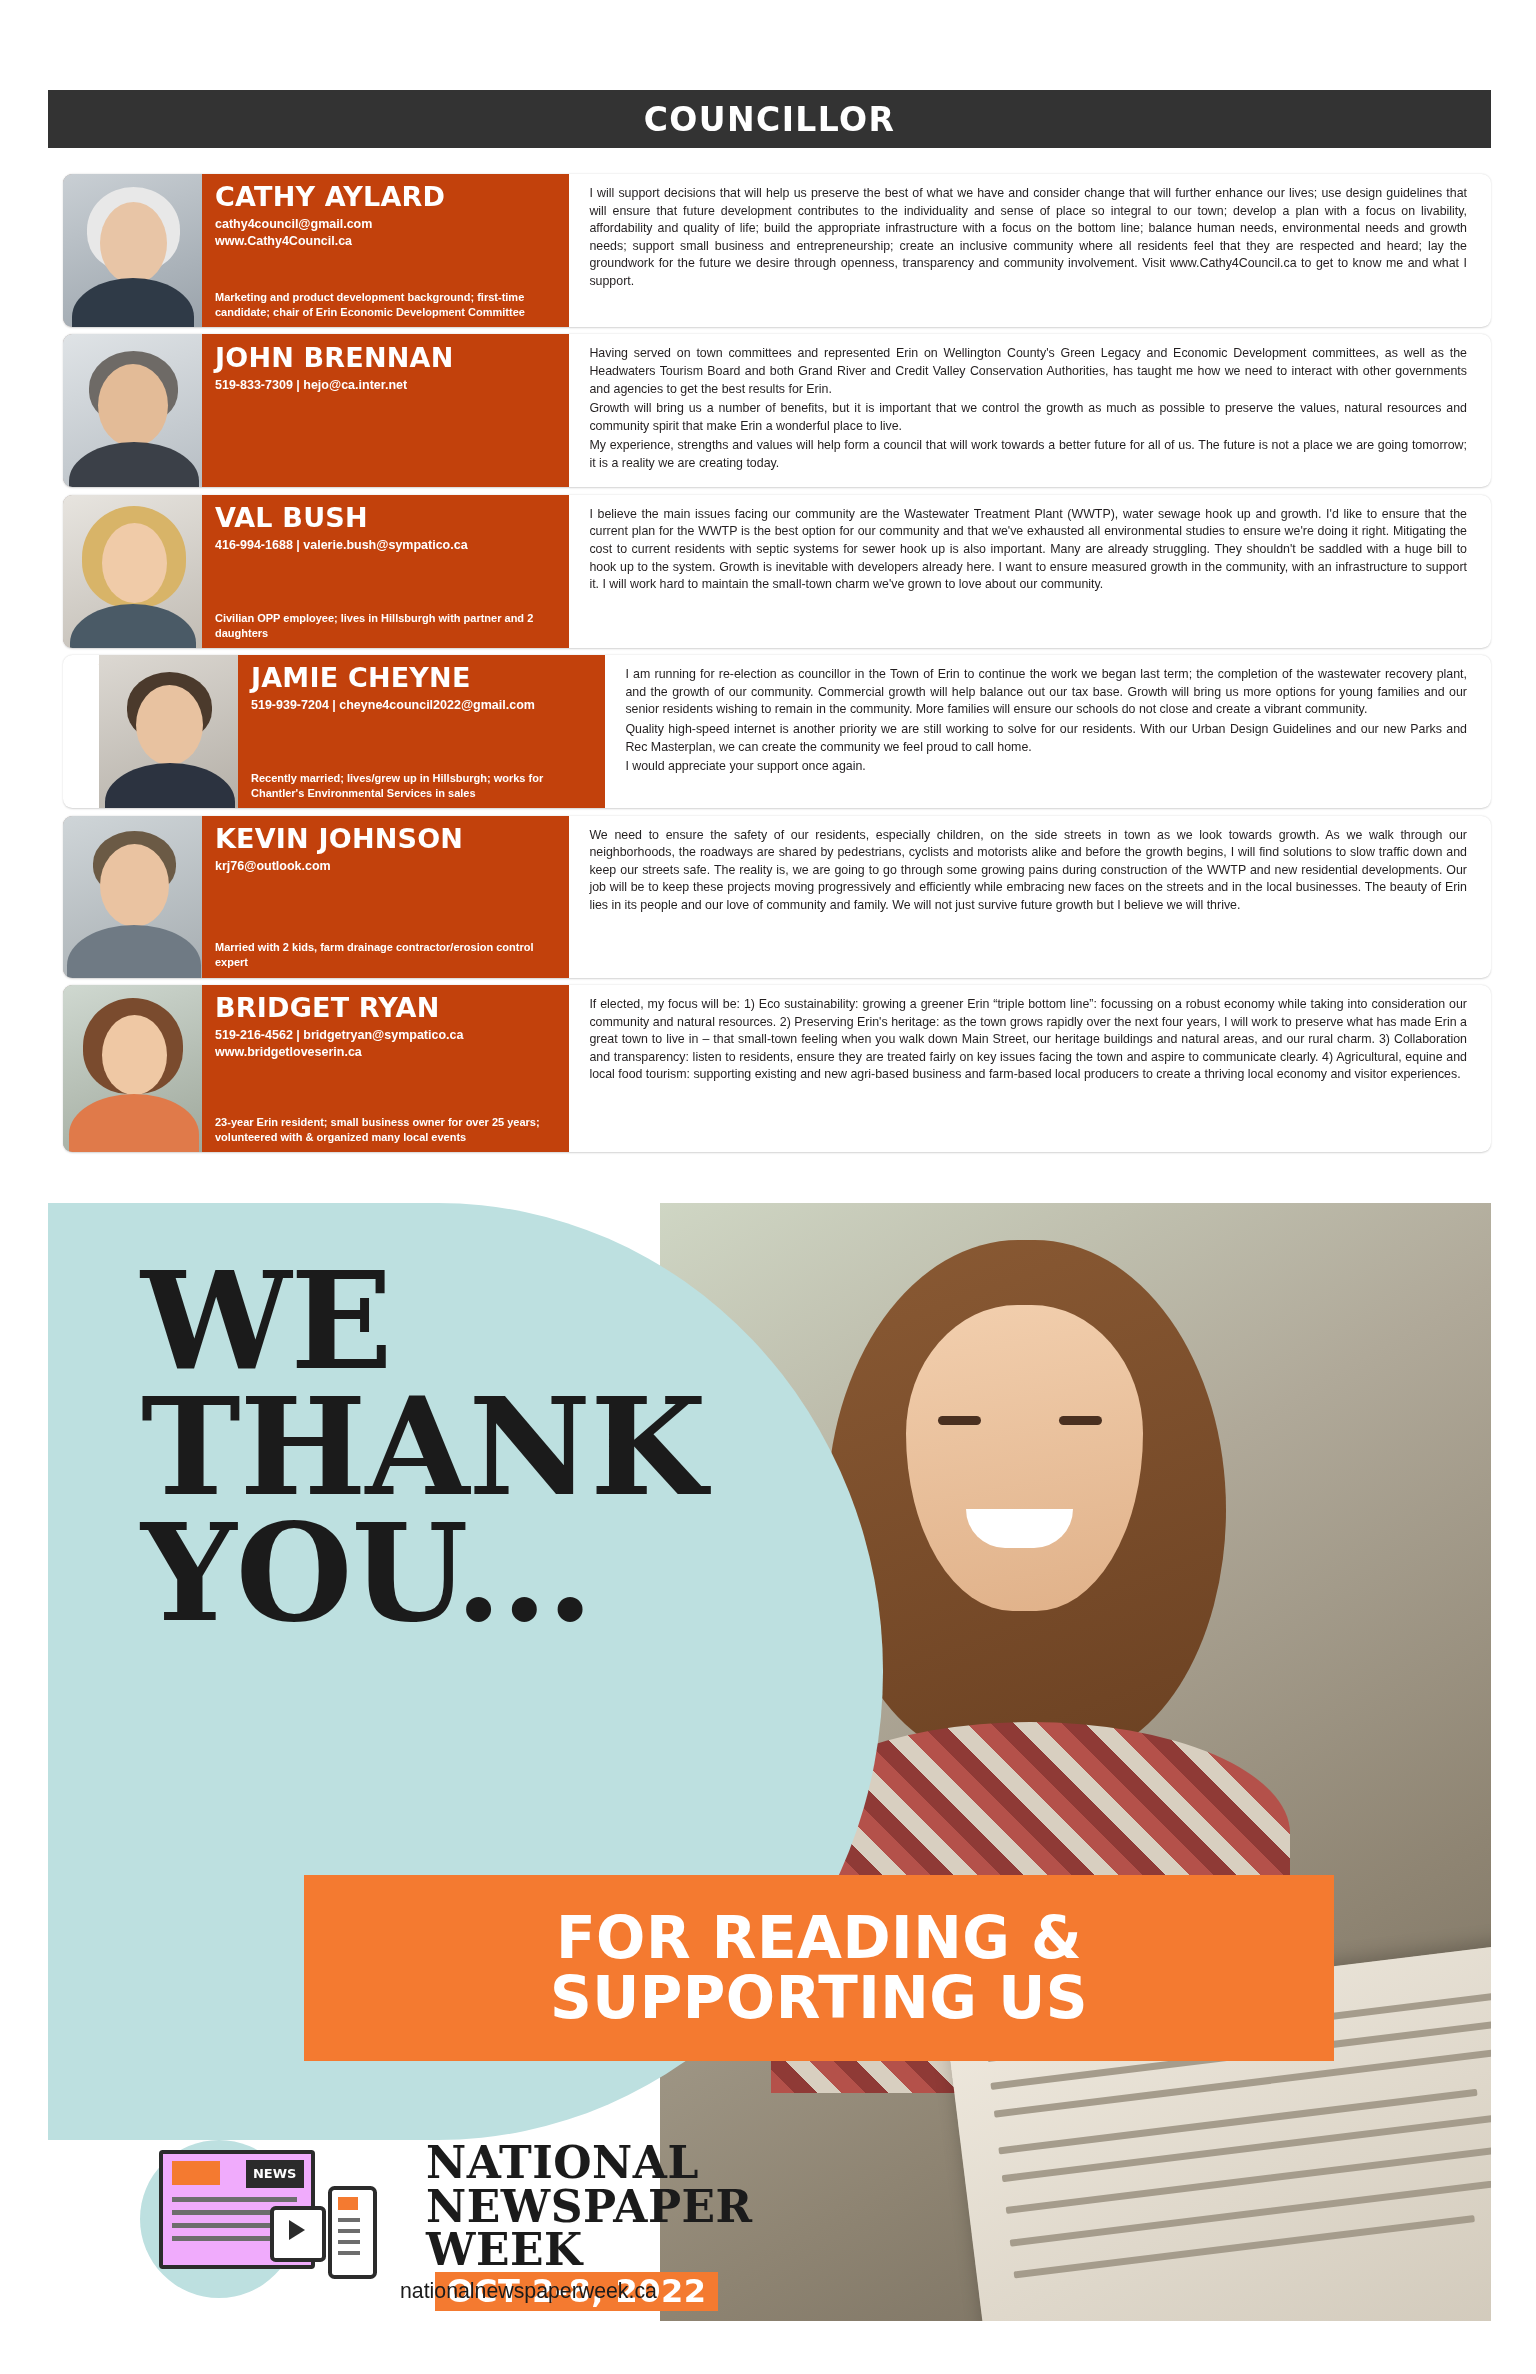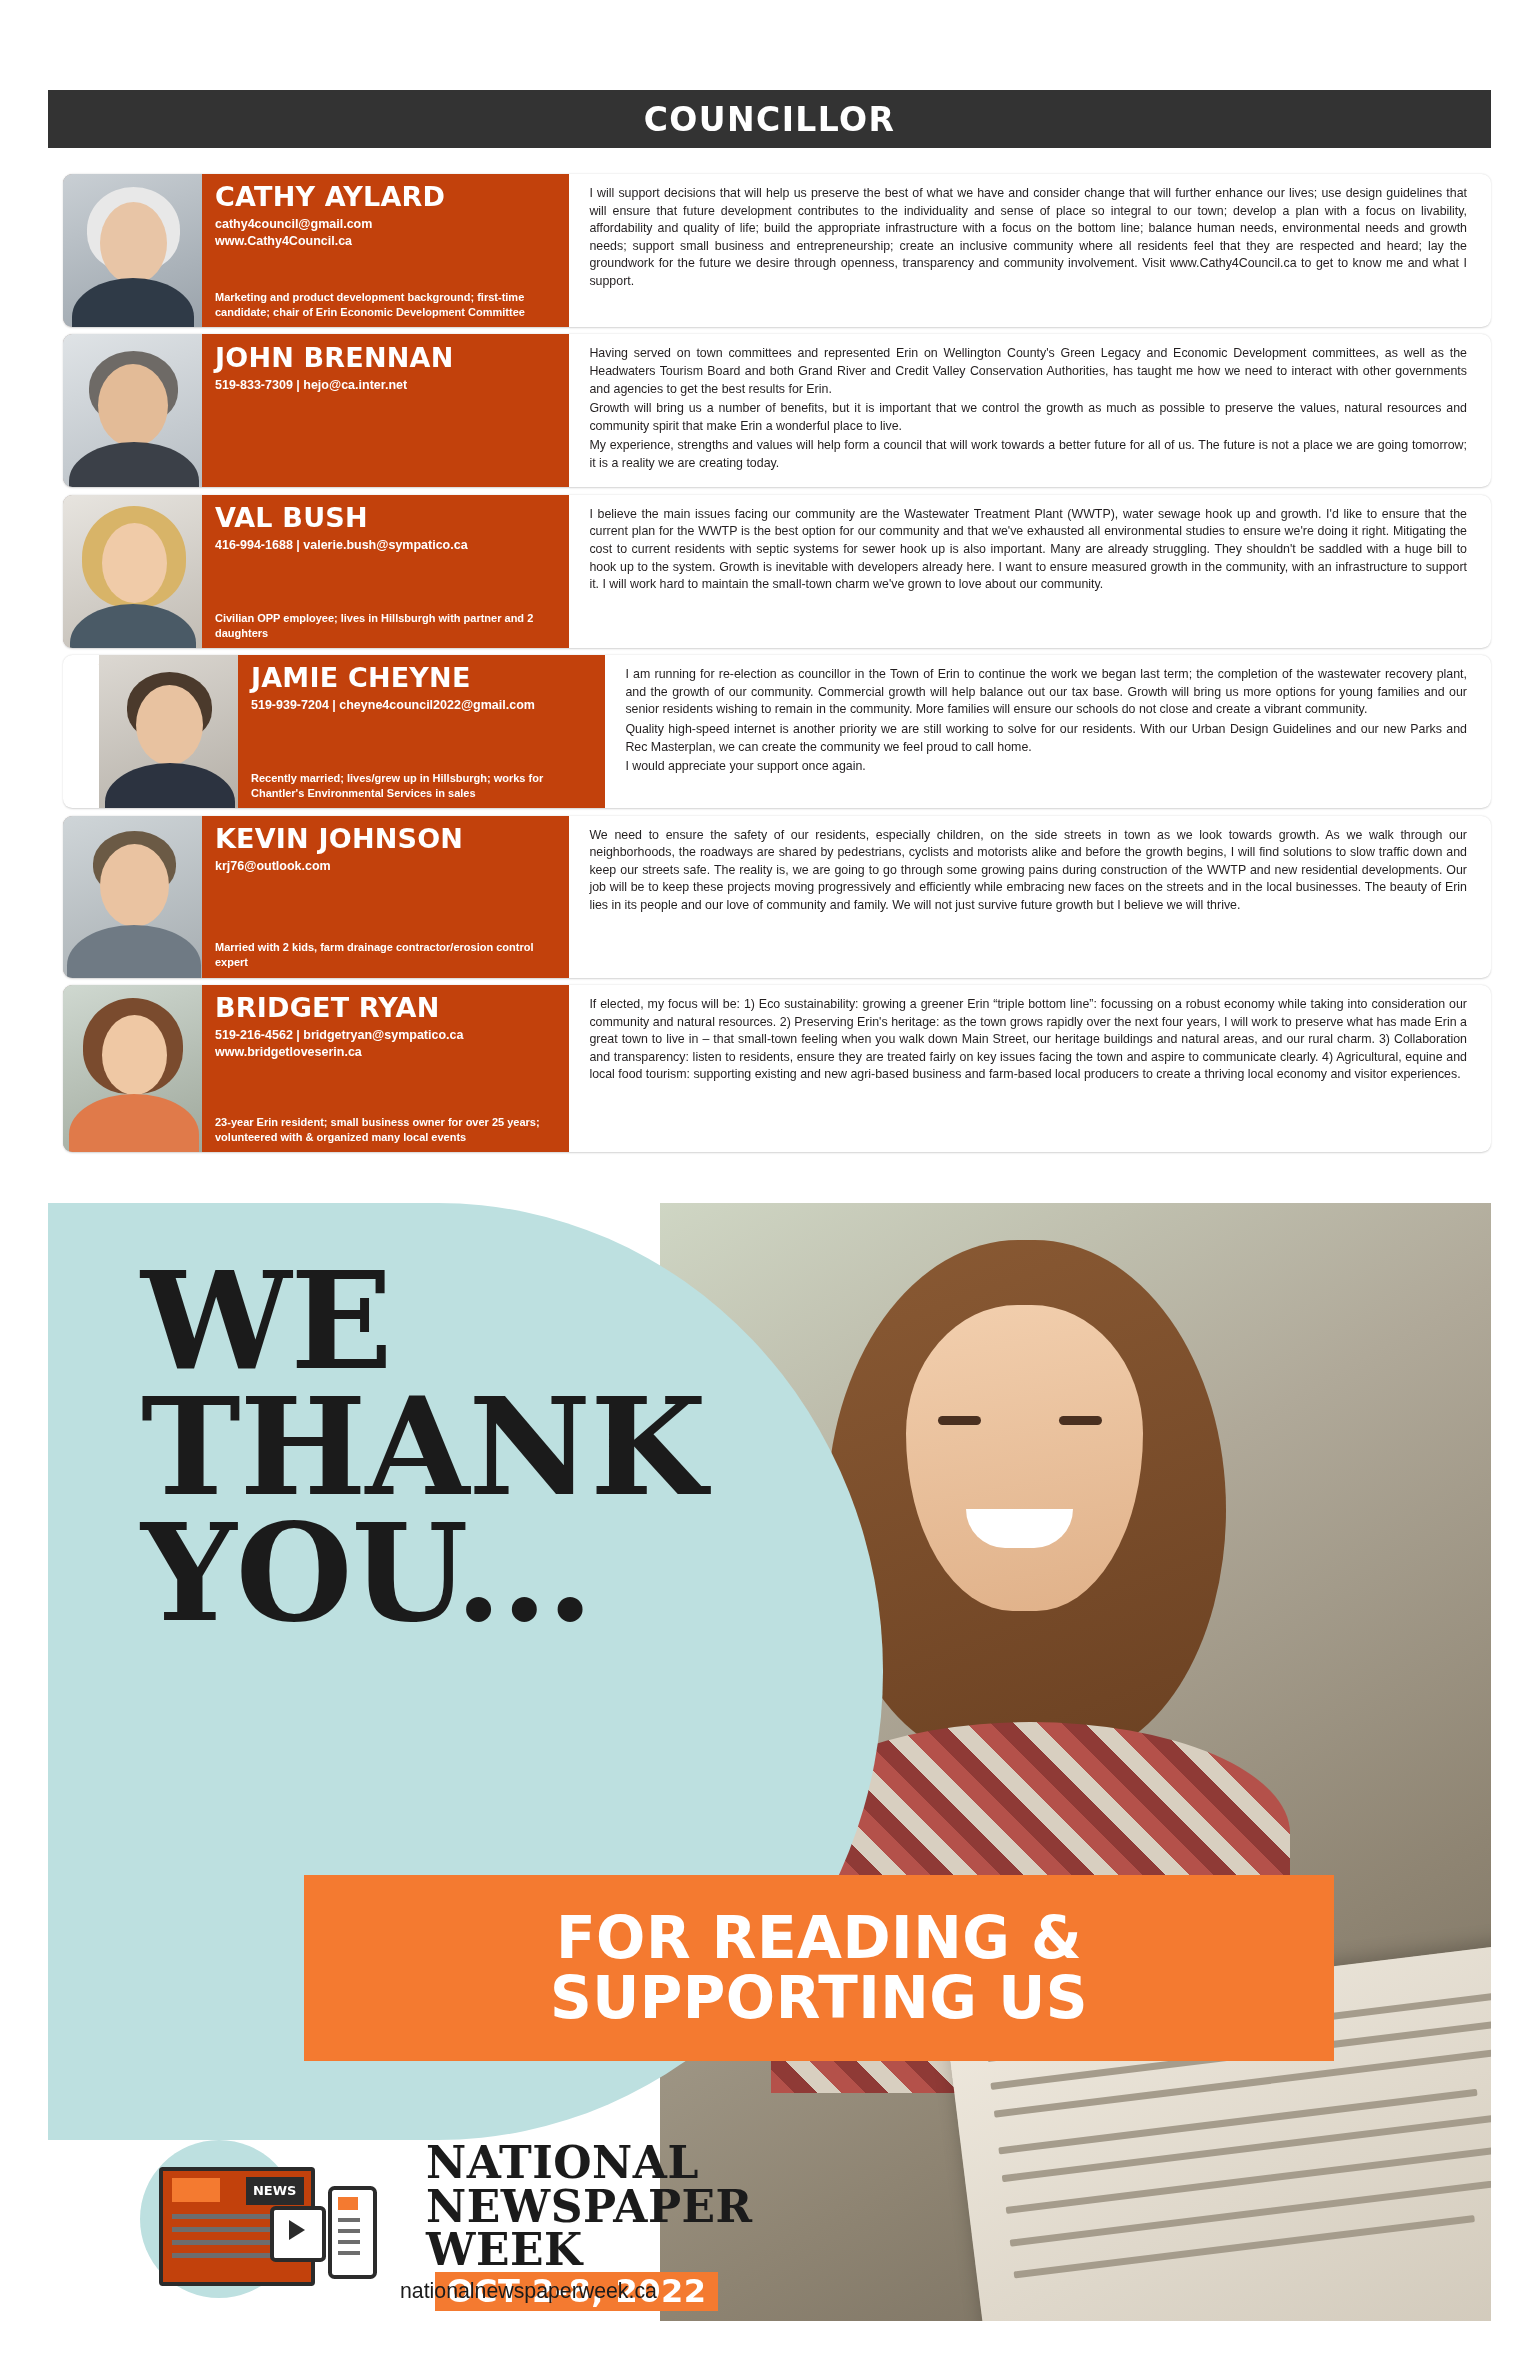--- a/index.html
+++ b/index.html
@@ -223,22 +223,22 @@
     left: 83px;
     top: 918px;
     width: 649px;
     height: 186px;
   }
   .nnw-circle {
     position:absolute; left:9.3px; top:18.6px; width:158px; height:158px;
     background:#bde0e0; border-radius:50%;
   }
   .nnw-paper {
-    position:absolute; left:28px; top:46px; width:148px; height:111px;
-    background:#c2410c; border:4.6px solid #2b2b2b; border-radius:3.7px;
+    position:absolute; left:28px; top:29px; width:148px; height:111px;
+    background:#f0abfc; border:4.6px solid #2b2b2b; border-radius:3.7px;
   }
   .nnw-paper .news-box {
     position:absolute; right:7.4px; top:5.6px; width:58px; height:28px;
     background:#2b2b2b; color:#fff; font-size:13px; font-weight:bold;
     display:flex; align-items:center; justify-content:center;
     font-family:"DejaVu Sans", sans-serif;
   }
   .nnw-paper .orange-box {
     position:absolute; left:9.3px; top:7.4px; width:48px; height:24px; background:#f47a30;
   }

